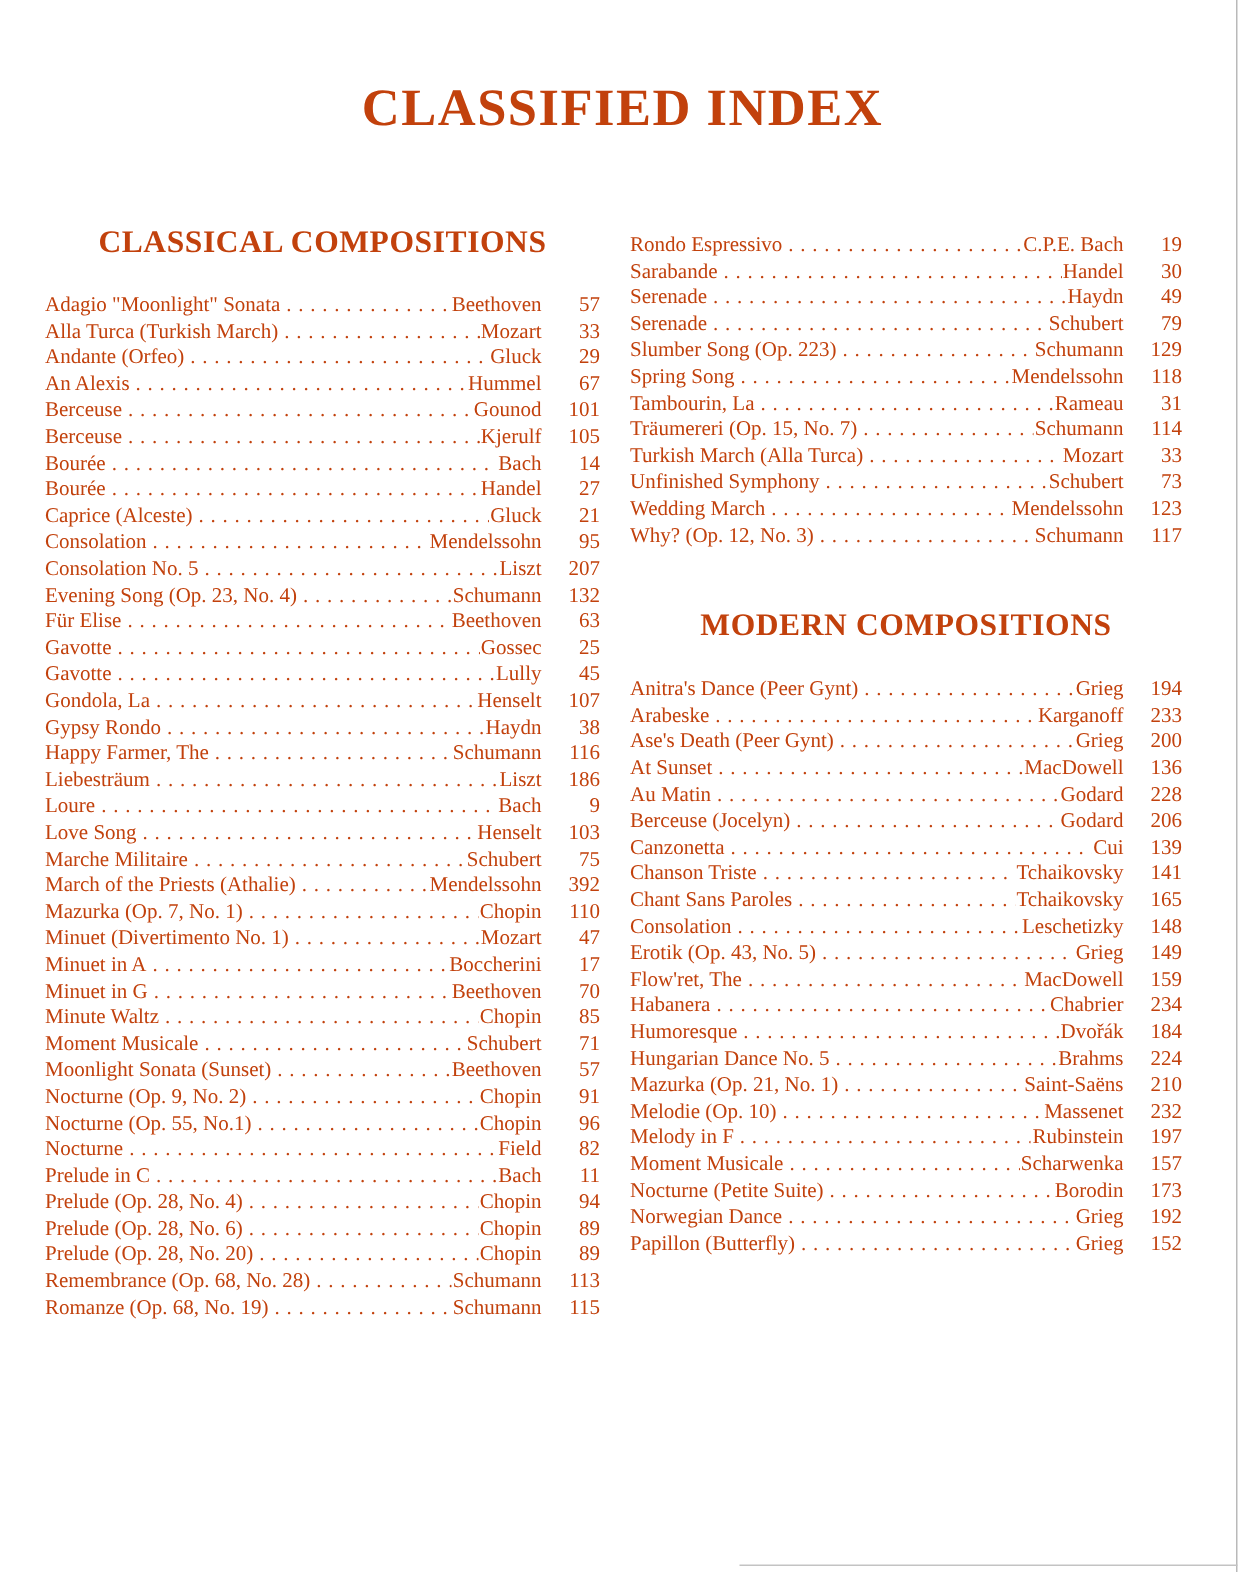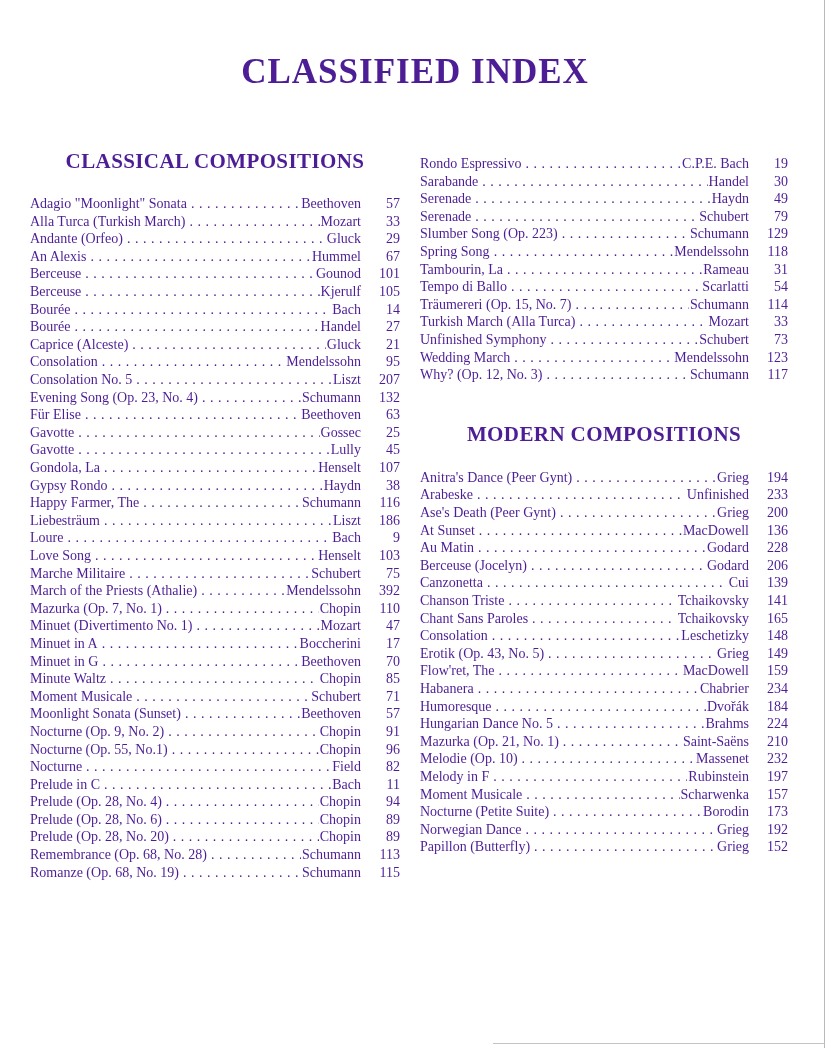--- a/index.html
+++ b/index.html
@@ -1,21 +1,21 @@
 <!DOCTYPE html>
 <html><head>
 <meta charset="utf-8">
 <style>
   html, body { margin: 0; padding: 0; background: #ffffff; }
   .page {
     position: relative;
     width: 830px;
     height: 1048px;
     background: #ffffff;
-    color: #4c1d95;
+    color: #c2410c;
     font-family: "Liberation Serif", "DejaVu Serif", serif;
     overflow: hidden;
   }
   .scan-edge-right {
     position: absolute;
     top: 0; bottom: 0; right: 5px;
     width: 1px;
     background: #b9b9b9;
   }
   .scan-edge-bottom {
@@ -407,26 +407,20 @@
           <span class="entry-page">118</span>
         </div>
 
         <div class="entry">
           <span class="entry-title">Tambourin, La</span>
           <span class="dot-leader"></span>
           <span class="entry-composer">Rameau</span>
           <span class="entry-page">31</span>
         </div>
 
-        <div class="entry">
-          <span class="entry-title">Tempo di Ballo</span>
-          <span class="dot-leader"></span>
-          <span class="entry-composer">Scarlatti</span>
-          <span class="entry-page">54</span>
-        </div>
 
         <div class="entry">
           <span class="entry-title">Träumereri (Op. 15, No. 7)</span>
           <span class="dot-leader"></span>
           <span class="entry-composer">Schumann</span>
           <span class="entry-page">114</span>
         </div>
 
         <div class="entry">
           <span class="entry-title">Turkish March (Alla Turca)</span>
@@ -463,21 +457,21 @@
         <div class="entry">
           <span class="entry-title">Anitra's Dance (Peer Gynt)</span>
           <span class="dot-leader"></span>
           <span class="entry-composer">Grieg</span>
           <span class="entry-page">194</span>
         </div>
 
         <div class="entry">
           <span class="entry-title">Arabeske</span>
           <span class="dot-leader"></span>
-          <span class="entry-composer">Unfinished</span>
+          <span class="entry-composer">Karganoff</span>
           <span class="entry-page">233</span>
         </div>
 
         <div class="entry">
           <span class="entry-title">Ase's Death (Peer Gynt)</span>
           <span class="dot-leader"></span>
           <span class="entry-composer">Grieg</span>
           <span class="entry-page">200</span>
         </div>
 

